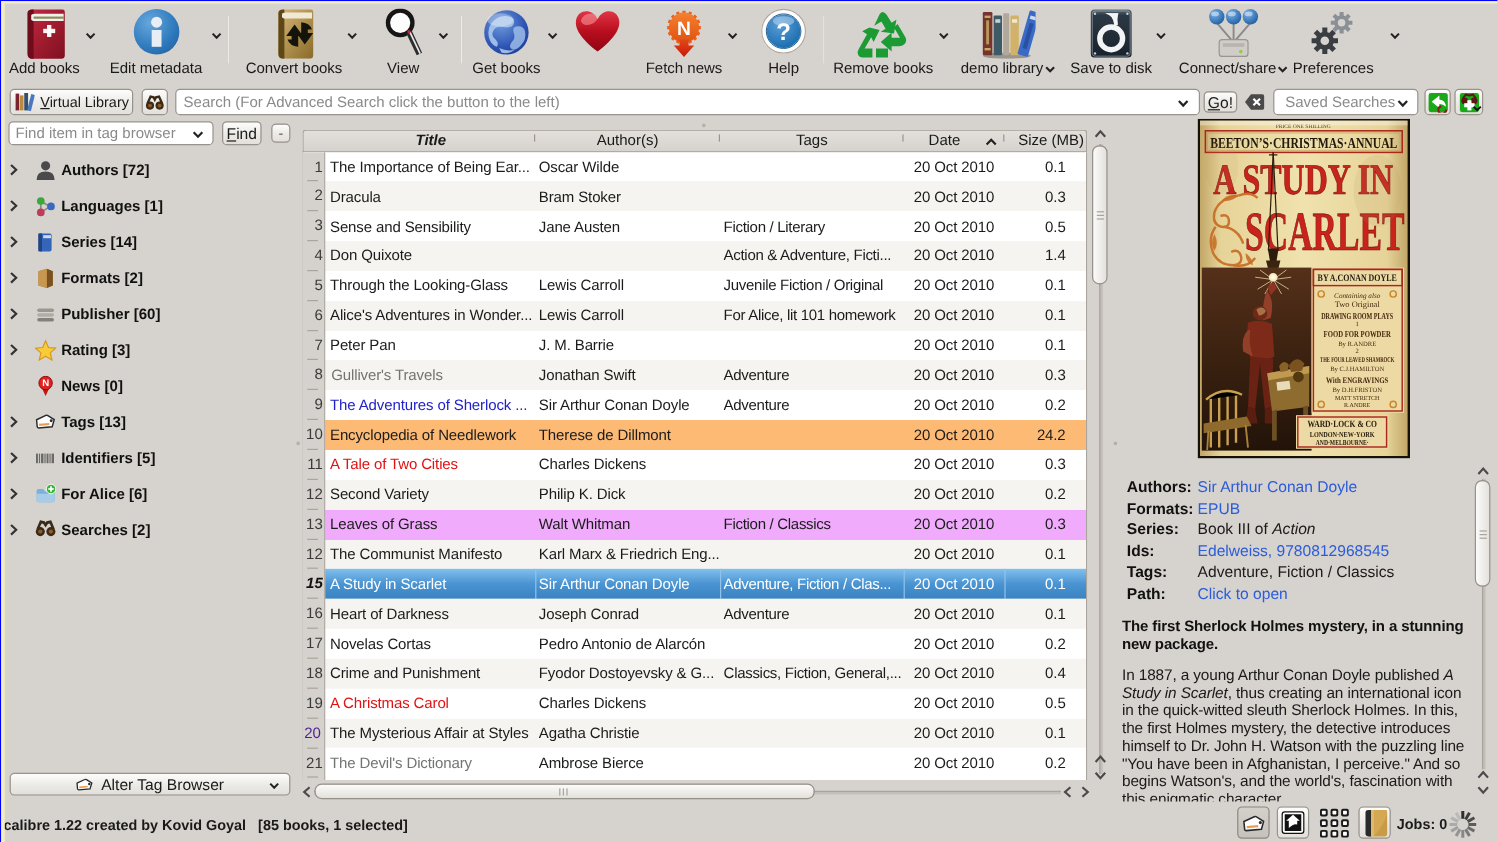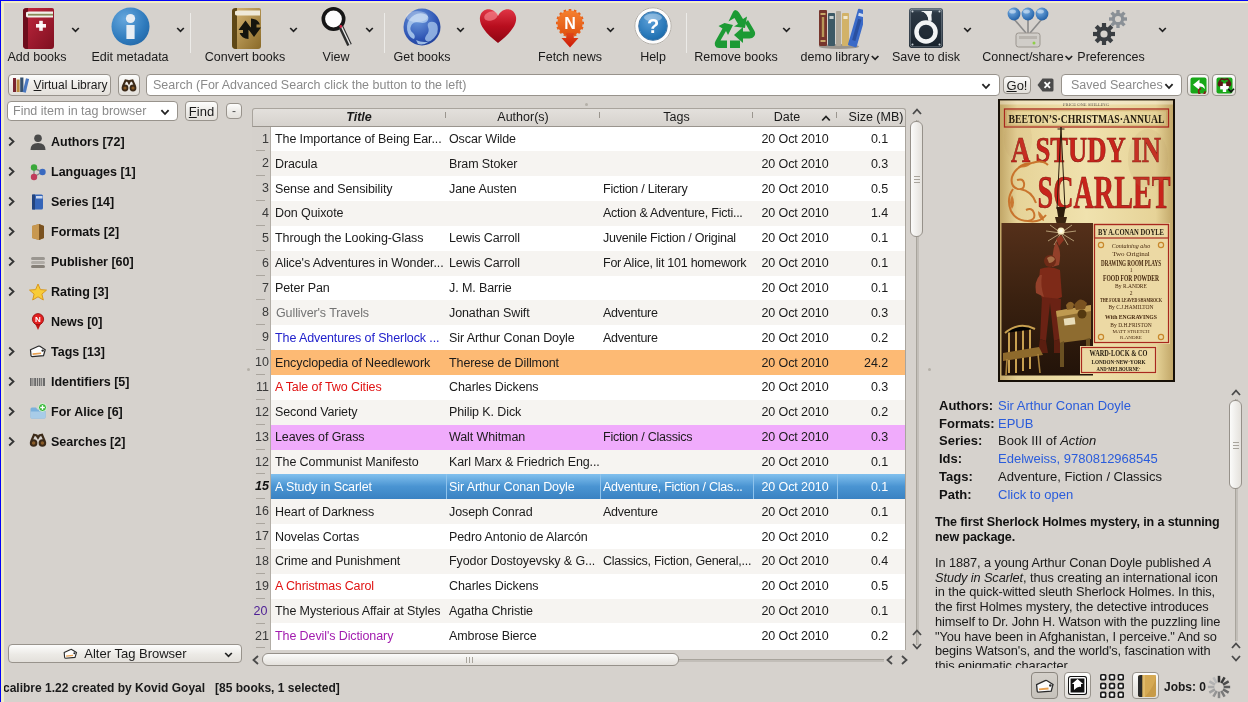--- a/index.html
+++ b/index.html
@@ -693,21 +693,21 @@
       <div class="cell" style="left:584px;width:62px;justify-content:flex-end;padding-right:11px;">0.5</div>
     </div>
     <div class="row" style="left:0;top:472.15px;height:24.85px;background:#f6f4f1;">
       <div class="cell" style="left:22px;width:170px;color:#1b1b1b;">The Mysterious Affair at Styles</div>
       <div class="cell" style="left:196px;width:150px;">Agatha Christie</div>
 
       <div class="cell" style="left:500px;width:84px;justify-content:center;">20 Oct 2010</div>
       <div class="cell" style="left:584px;width:62px;justify-content:flex-end;padding-right:11px;">0.1</div>
     </div>
     <div class="row" style="left:0;top:497.00px;height:24.85px;background:#ffffff;">
-      <div class="cell" style="left:22px;width:170px;color:#a21caf;">The Devil's Dictionary</div>
+      <div class="cell" style="left:22px;width:170px;color:#737373;">The Devil's Dictionary</div>
       <div class="cell" style="left:196px;width:150px;">Ambrose Bierce</div>
 
       <div class="cell" style="left:500px;width:84px;justify-content:center;">20 Oct 2010</div>
       <div class="cell" style="left:584px;width:62px;justify-content:flex-end;padding-right:11px;">0.2</div>
     </div>
   </div>
   <div class="abs" style="left:252px;top:126.5px;width:19px;height:523.5px;background:#d5d1cc;border-right:1px solid #b2ada6;">
     <div class="abs" style="top:0.00px;left:0;width:17px;height:24.85px;font-size:12.5px;color:#3a3a3a;text-align:right;line-height:24.85px;">1</div>
     <div class="abs" style="top:23.85px;left:4px;width:9px;height:1px;background:#aaa59e;"></div>
     <div class="abs" style="top:24.85px;left:0;width:17px;height:24.85px;font-size:12.5px;color:#3a3a3a;text-align:right;line-height:24.85px;">2</div>

